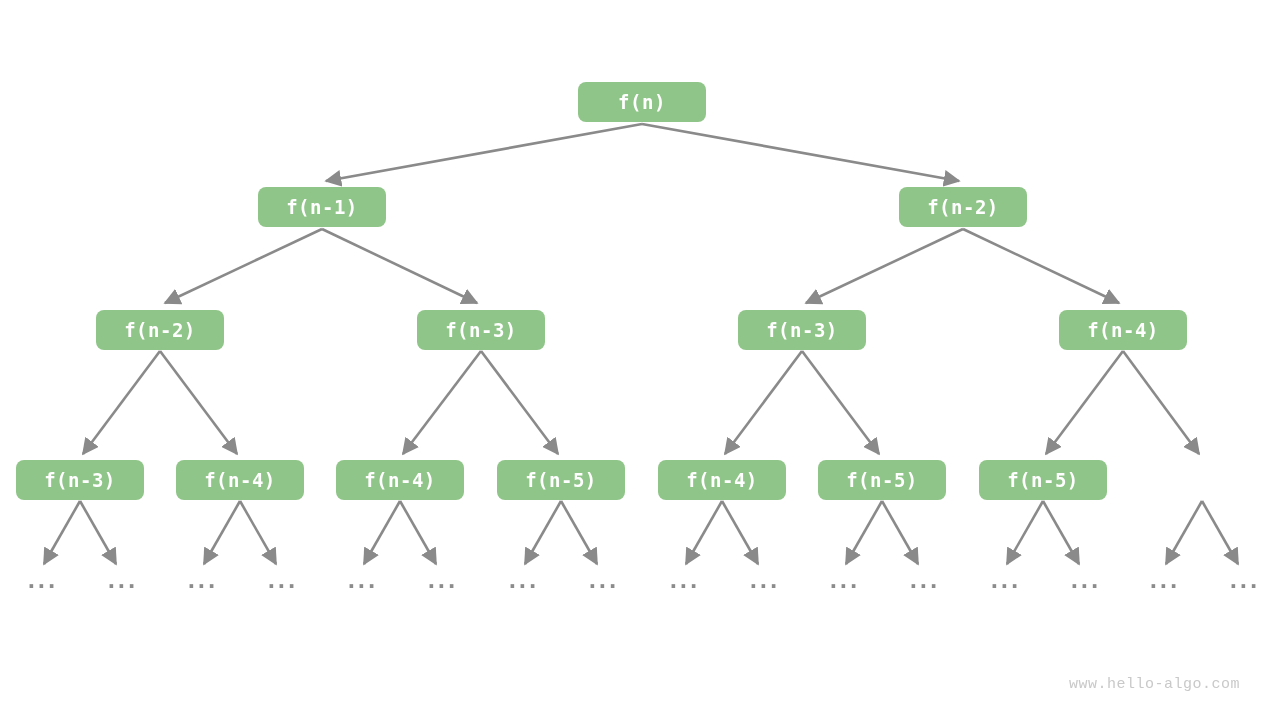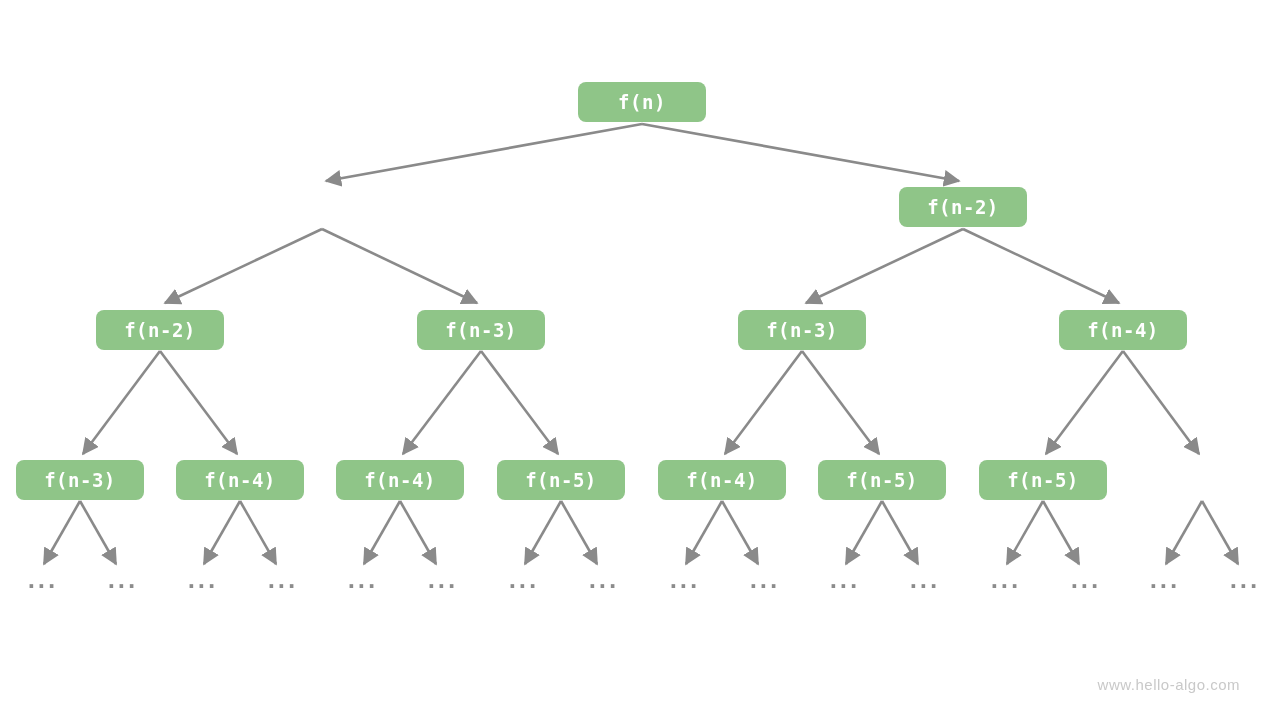--- a/index.html
+++ b/index.html
@@ -40,21 +40,21 @@
     font-family:"DejaVu Sans Mono", monospace;
     font-weight:bold;
     font-size:22px;
     letter-spacing:-3px;
     line-height:22px;
   }
   .watermark{
     position:absolute;
     right:40px;top:676px;
     color:var(--watermark);
-    font-family:Liberation Sans, sans-serif;
+    font-family:Liberation Mono, monospace;
     font-size:15px;
     letter-spacing:0.5px;
   }
 </style>
 </head>
 <body>
 
 <div class="canvas">
 
   <svg class="edges" width="1280" height="720" viewBox="0 0 1280 720">
@@ -94,20 +94,21 @@
     <line class="edge" x1="882" y1="501" x2="846" y2="564" marker-end="url(#arrowhead)"></line>
     <line class="edge" x1="882" y1="501" x2="918" y2="564" marker-end="url(#arrowhead)"></line>
     <line class="edge" x1="1043" y1="501" x2="1007" y2="564" marker-end="url(#arrowhead)"></line>
     <line class="edge" x1="1043" y1="501" x2="1079" y2="564" marker-end="url(#arrowhead)"></line>
     <line class="edge" x1="1202" y1="501" x2="1166" y2="564" marker-end="url(#arrowhead)"></line>
     <line class="edge" x1="1202" y1="501" x2="1238" y2="564" marker-end="url(#arrowhead)"></line>
   </svg>
 
   <div class="node" style="left:578px;top:82px">f(n)</div>
 
+  <div class="node" style="left:258px;top:187px">f(n-1)</div>
   <div class="node" style="left:899px;top:187px">f(n-2)</div>
 
   <div class="node" style="left:96px;top:310px">f(n-2)</div>
   <div class="node" style="left:417px;top:310px">f(n-3)</div>
   <div class="node" style="left:738px;top:310px">f(n-3)</div>
   <div class="node" style="left:1059px;top:310px">f(n-4)</div>
 
   <div class="node" style="left:16px;top:460px">f(n-3)</div>
   <div class="node" style="left:176px;top:460px">f(n-4)</div>
   <div class="node" style="left:336px;top:460px">f(n-4)</div>

